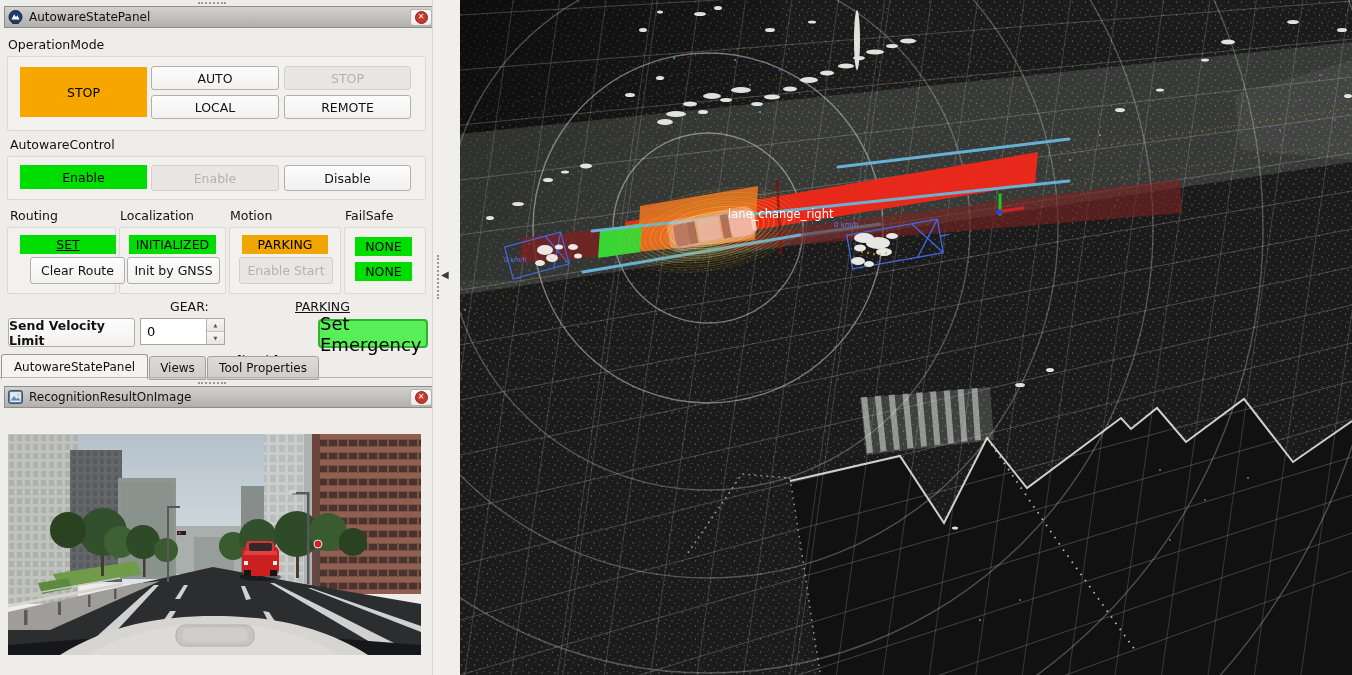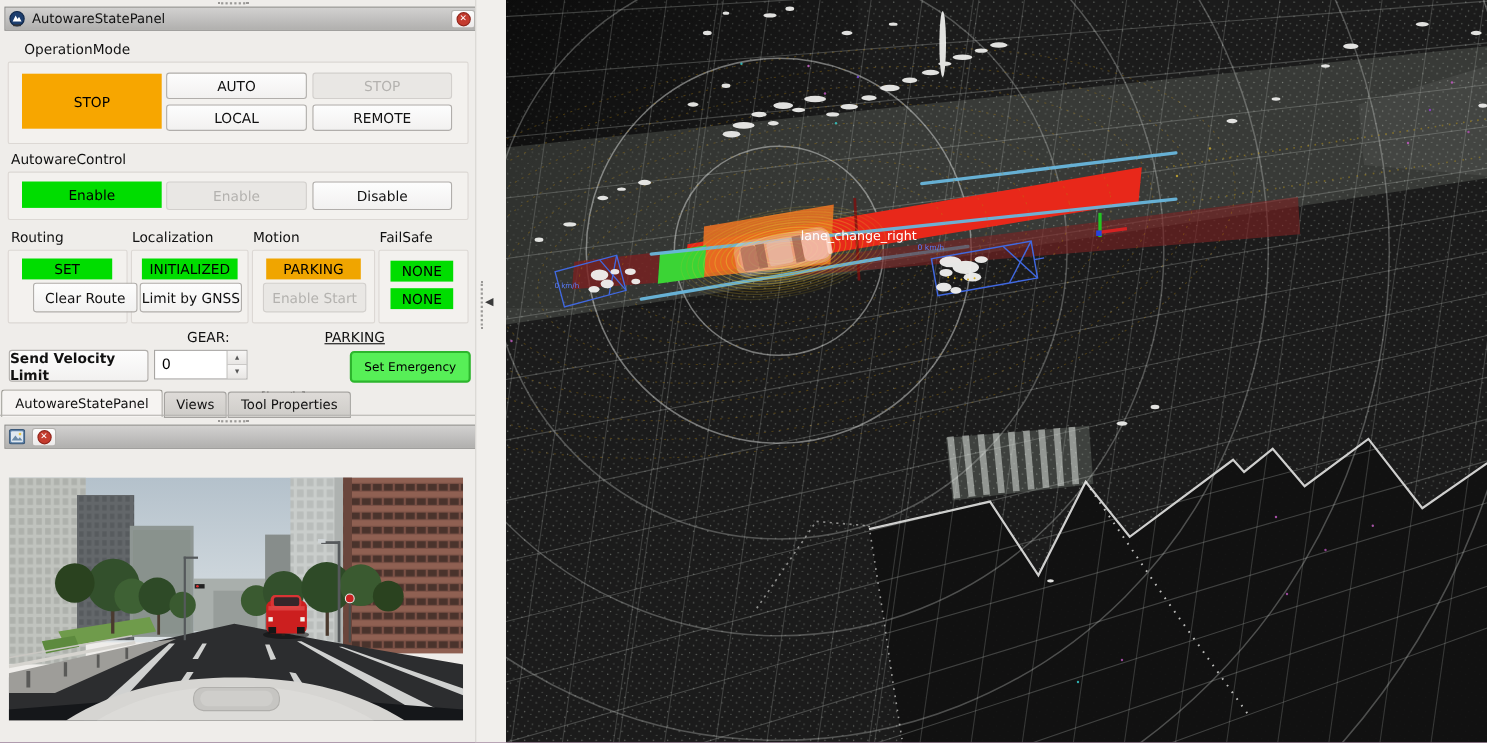--- a/index.html
+++ b/index.html
@@ -1,33 +1,33 @@
 <!DOCTYPE html>
 <html><head>
 <meta charset="utf-8">
 <style>
   html,body{margin:0;padding:0;background:#eeebe8;font-family:"DejaVu Sans","Liberation Sans",sans-serif;}
-  #stage{position:relative;width:1352px;height:675px;overflow:hidden;background:#701a75;}
+  #stage{position:relative;width:1352px;height:675px;overflow:hidden;background:#0f766e;}
   .abs{position:absolute;}
   
   #left-col{left:0;top:0;width:460px;height:675px;background:#efedea;}
   #gutter{left:432px;top:0;width:28px;height:675px;background:#f1efec;border-left:1px solid #d8d5d2;}
   .titlebar{height:20px;background:linear-gradient(#d2d1d0,#b1b0ae);border:1px solid #8e8d8b;display:flex;align-items:center;gap:6px;padding:0 3px;font-size:12px;color:#111;}
   .titlebar .ttext{flex:1;white-space:nowrap;overflow:hidden;}
   .closebox{width:20px;height:15px;background:linear-gradient(#fdfdfd,#eceaea);border:1px solid #b5b3b0;border-radius:3px;display:flex;align-items:center;justify-content:center;}
   .closedot{width:11px;height:11px;border-radius:50%;background:#c43b2e;border:1px solid #8f241b;color:#fff;font-size:8px;line-height:10px;text-align:center;font-weight:bold;}
   .hlabel{font-size:12.5px;color:#111;}
   .gbox{border:1px solid #dcd8d4;border-radius:2px;background:#f3f1ee;}
   .btn{background:linear-gradient(#fdfdfd,#f2f1f0);border:1px solid #b1aeab;border-radius:3px;display:flex;align-items:center;justify-content:center;font-size:12.5px;color:#111;cursor:default;}
   .btn.disabled{background:#e9e7e4;color:#b4b2af;border-color:#d2cfcc;}
   .badge{display:flex;align-items:center;justify-content:center;font-size:12.5px;color:#000;}
   .badge.green{background:#00dd00;}
   .badge.orange{background:#f0a500;}
   .bigstop{background:#f7a600;display:flex;align-items:center;justify-content:center;font-size:12.5px;color:#000;}
-  .emerg{background:#57ef57;border:2px solid #2db52d;border-radius:4px;display:flex;align-items:center;justify-content:center;font-size:11px;color:#000;}
+  .emerg{background:#57ef57;border:2px solid #2db52d;border-radius:4px;display:flex;align-items:center;justify-content:center;font-size:18px;color:#000;}
   .spin{background:#fff;border:1px solid #a8a6a3;display:flex;}
   .spin input{border:none;outline:none;flex:1;font-size:13px;padding:0 0 0 6px;font-family:inherit;background:transparent;width:58px;}
   .spinbtns{width:17px;display:flex;flex-direction:column;border-left:1px solid #b5b3b0;}
   .spinbtns div{flex:1;display:flex;align-items:center;justify-content:center;font-size:5px;color:#555;background:linear-gradient(#f7f6f5,#e8e6e4);}
   .spinbtns div:first-child{border-bottom:1px solid #c5c3c0;}
   .tab{position:absolute;display:flex;align-items:center;justify-content:center;font-size:12px;color:#111;}
   .tab.active{background:#f6f4f2;border:1px solid #98968f;border-bottom:none;border-radius:3px 3px 0 0;}
   .tab.inactive{background:linear-gradient(#dedbd8,#ceccc8);border:1px solid #a5a3a0;border-radius:3px 3px 0 0;}
   .dots-h{border-top:2px dotted #9a9896;width:28px;height:0;}
   .dots-v{border-left:2px dotted #9a9896;width:0;height:44px;}
@@ -50,21 +50,21 @@
         <circle cx="7.5" cy="7" r="6.5" fill="#1d3e6e" stroke="#0e2547"></circle>
         <path d="M3.5 9.5 L6.2 4.2 L8.0 7.2 L9.3 5.2 L11.6 9.5 Z" fill="#fff"></path>
         <rect x="4" y="12.2" width="7" height="1.6" fill="#333"></rect>
       </svg>
       <span class="ttext">AutowareStatePanel</span>
       <span class="closebox">
           <span class="closedot">✕</span>
         </span>
     </div>
 
-    <div class="abs hlabel" style="left:22px;top:37px;">OperationMode</div>
+    <div class="abs hlabel" style="left:8px;top:37px;">OperationMode</div>
 
     <div class="abs gbox" style="left:7px;top:56px;width:417px;height:73px;"></div>
     <div class="abs bigstop" style="left:20px;top:67px;width:127px;height:50px;">STOP</div>
     <div class="abs btn" style="left:151px;top:66px;width:126px;height:22px;">AUTO</div>
     <div class="abs btn disabled" style="left:284px;top:66px;width:125px;height:22px;">STOP</div>
     <div class="abs btn" style="left:151px;top:95px;width:126px;height:22px;">LOCAL</div>
     <div class="abs btn" style="left:284px;top:95px;width:125px;height:22px;">REMOTE</div>
 
     <div class="abs hlabel" style="left:10px;top:137px;">AutowareControl</div>
 
@@ -76,25 +76,25 @@
     <div class="abs hlabel" style="left:10px;top:208px;">Routing</div>
     <div class="abs hlabel" style="left:120px;top:208px;">Localization</div>
     <div class="abs hlabel" style="left:230px;top:208px;">Motion</div>
     <div class="abs hlabel" style="left:345px;top:208px;text-align:right;">FailSafe</div>
 
     <div class="abs gbox" style="left:7px;top:227px;width:107px;height:65px;"></div>
     <div class="abs gbox" style="left:119px;top:227px;width:105px;height:65px;"></div>
     <div class="abs gbox" style="left:229px;top:227px;width:110px;height:65px;"></div>
     <div class="abs gbox" style="left:344px;top:227px;width:80px;height:65px;"></div>
 
-    <div class="abs badge green" style="left:20px;top:235px;width:82px;height:19px;">SET</div>
+    <div class="abs badge green" style="left:20px;top:235px;width:96px;height:19px;text-decoration:underline;">SET</div>
     <div class="abs btn" style="left:30px;top:257px;width:93px;height:25px;">Clear Route</div>
 
     <div class="abs badge green" style="left:129px;top:235px;width:87px;height:19px;">INITIALIZED</div>
-    <div class="abs btn" style="left:127px;top:257px;width:91px;height:25px;">Limit by GNSS</div>
+    <div class="abs btn" style="left:127px;top:257px;width:91px;height:25px;">Init by GNSS</div>
 
     <div class="abs badge orange" style="left:242px;top:235px;width:86px;height:19px;">PARKING</div>
     <div class="abs btn disabled" style="left:239px;top:257px;width:92px;height:25px;">Enable Start</div>
 
     <div class="abs badge green" style="left:355px;top:237px;width:57px;height:19px;">NONE</div>
     <div class="abs badge green" style="left:355px;top:262px;width:57px;height:19px;">NONE</div>
 
     <div class="abs hlabel" style="left:170px;top:299px;">GEAR:</div>
     <div class="abs hlabel" style="left:295px;top:299px;text-decoration:underline;">PARKING</div>
 
@@ -116,20 +116,21 @@
 
     <div class="abs dots-h" style="left:198px;top:382px;"></div>
 
     <div class="abs titlebar" style="left:4px;top:386px;width:424px;">
       <svg width="15" height="14" viewBox="0 0 15 14">
         <rect x="0.5" y="0.5" width="14" height="13" rx="2" fill="#5b80a8" stroke="#3a5878"></rect>
         <rect x="2" y="2" width="11" height="10" rx="1" fill="#dfe8f0"></rect>
         <path d="M2.5 10.5 L6 6 L8.5 9 L10 7.5 L12.5 10.5 Z" fill="#6a8aa8"></path>
         <circle cx="10.2" cy="4.6" r="1.2" fill="#e8c84a"></circle>
       </svg>
+      <span class="ttext">RecognitionResultOnImage</span>
       <span class="closebox">
           <span class="closedot">✕</span>
         </span>
     </div>
 
     <div class="abs" style="left:8px;top:434px;width:413px;height:221px;">
       <svg id="cam" width="413" height="221" viewBox="0 0 413 221">
         <defs>
           <linearGradient id="sky" x1="0" y1="0" x2="0" y2="1">
             <stop offset="0" stop-color="#b4c1cb"></stop>

